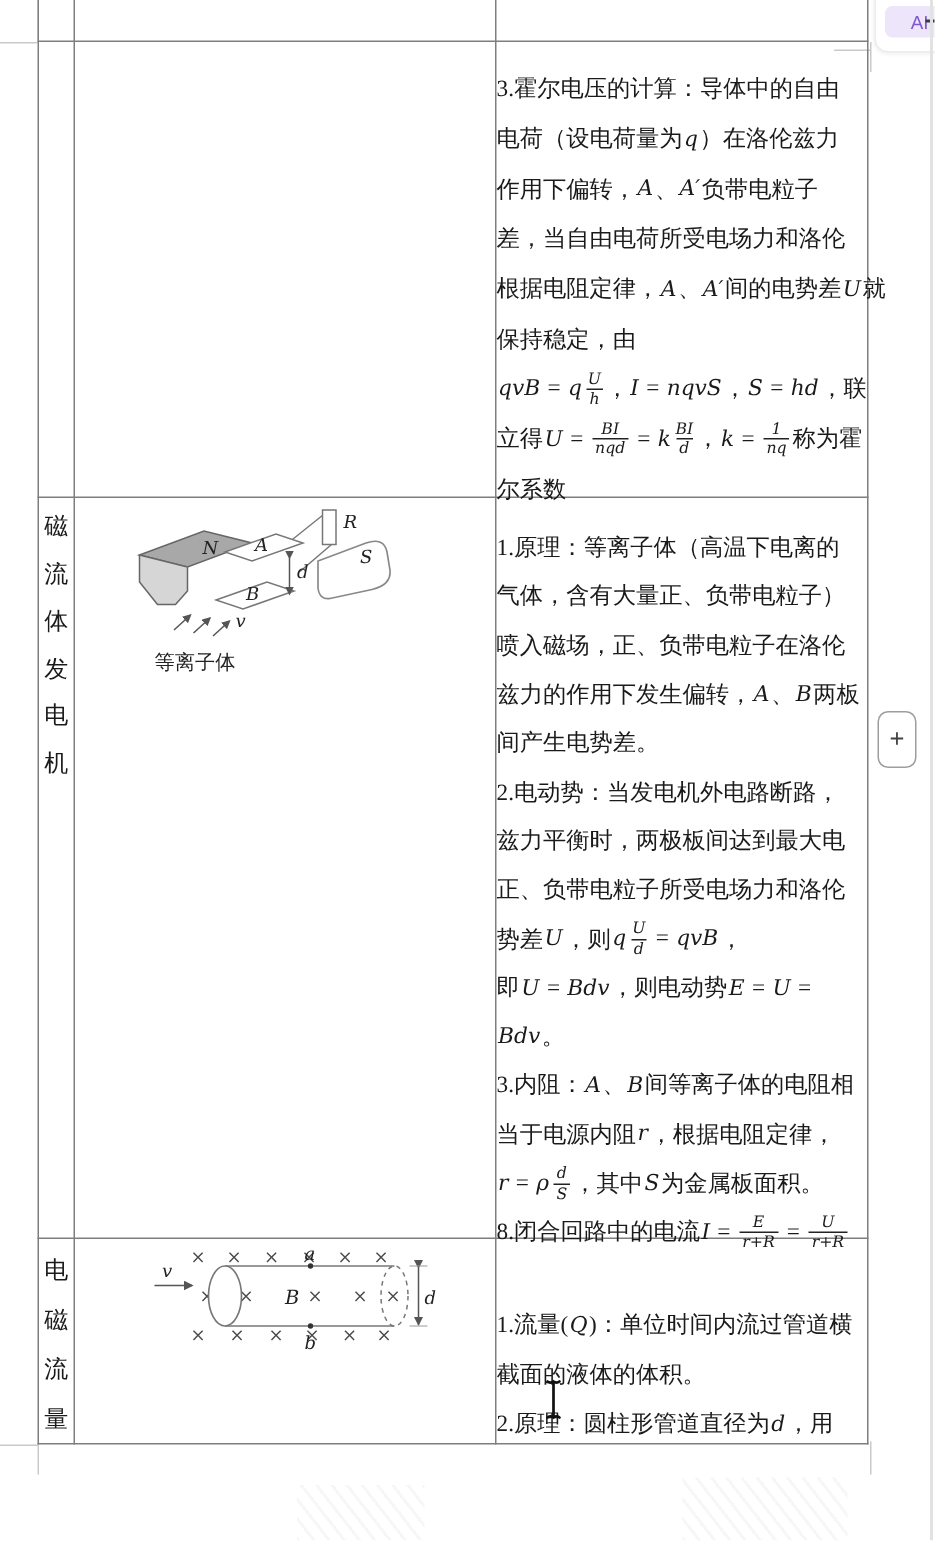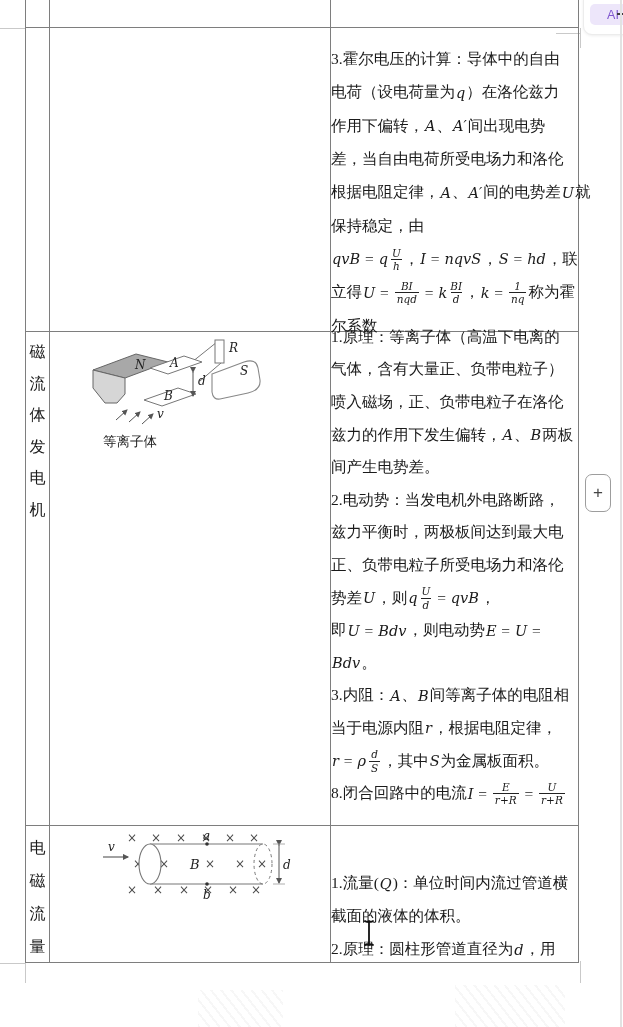--- a/index.html
+++ b/index.html
@@ -64,21 +64,21 @@
   <div class="vl" style="left:578px;top:0;height:963px;"></div>
   <div class="hl" style="left:25px;top:27px;width:554px;"></div>
   <div class="hl" style="left:25px;top:331px;width:554px;"></div>
   <div class="hl" style="left:25px;top:825px;width:554px;"></div>
   <div class="hl" style="left:25px;top:962px;width:554px;"></div>
 </div>
 
 <div class="cell" style="top:29px;--lh:33.3px;padding-top:14px;">
     <div class="line"><span class="t">3.霍尔电压的计算：导体中的自由</span></div>
     <div class="line"><span class="t">电荷（设电荷量为</span><span class="var">q</span><span class="t">）在洛伦兹力</span></div>
-    <div class="line"><span class="t">作用下偏转，</span><span class="var">A</span><span class="t">、</span><span class="var">A′</span><span class="t">间出现电势</span></div>
+    <div class="line"><span class="t">作用下偏转，</span><span class="var">A</span><span class="t">、</span><span class="var">A′</span><span class="t">负带电粒子</span></div>
     <div class="line"><span class="t">差，当自由电荷所受电场力和洛伦</span></div>
     <div class="line"><span class="t">根据电阻定律，</span><span class="var">A</span><span class="t">、</span><span class="var">A′</span><span class="t">间的电势差</span><span class="var">U</span><span class="t">就</span></div>
     <div class="line"><span class="t">保持稳定，由</span></div>
     <div class="line"><span class="var">qvB</span><span class="t"> = </span><span class="var">q</span><span class="frac"><span class="fn">U</span><span class="fd">h</span></span><span class="t">，</span><span class="var">I</span><span class="t"> = </span><span class="var">nqvS</span><span class="t">，</span><span class="var">S</span><span class="t"> = </span><span class="var">hd</span><span class="t">，联</span></div>
     <div class="line"><span class="t">立得</span><span class="var">U</span><span class="t"> = </span><span class="frac"><span class="fn">BI</span><span class="fd">nqd</span></span><span class="t"> = </span><span class="var">k</span><span class="frac"><span class="fn">BI</span><span class="fd">d</span></span><span class="t">，</span><span class="var">k</span><span class="t"> = </span><span class="frac"><span class="fn">1</span><span class="fd">nq</span></span><span class="t">称为霍</span></div>
     <div class="line"><span class="t">尔系数</span></div>
   </div>
 
 <div class="hdr" style="top:336px;--ch:31.5px;">
     <div>磁</div>
@@ -117,21 +117,21 @@
   <text class="dlabel" x="118" y="49">d</text>
 
   <line x1="36" y1="84" x2="47" y2="74" stroke="#555" stroke-width="1" marker-end="url(#arr)"></line>
   <line x1="49" y1="86" x2="60" y2="76" stroke="#555" stroke-width="1" marker-end="url(#arr)"></line>
   <line x1="62" y1="88" x2="73" y2="78" stroke="#555" stroke-width="1" marker-end="url(#arr)"></line>
   <text class="dlabel" x="77" y="82">v</text>
 
   <text class="dcap" x="23" y="110">等离子体</text>
 </svg>
 
-<div class="cell" style="top:317px;--lh:32.6px;padding-top:4px;">
+<div class="cell" style="top:345px;--lh:32.6px;padding-top:4px;">
     <div class="line"><span class="t">1.原理：等离子体（高温下电离的</span></div>
     <div class="line"><span class="t">气体，含有大量正、负带电粒子）</span></div>
     <div class="line"><span class="t">喷入磁场，正、负带电粒子在洛伦</span></div>
     <div class="line"><span class="t">兹力的作用下发生偏转，</span><span class="var">A</span><span class="t">、</span><span class="var">B</span><span class="t">两板</span></div>
     <div class="line"><span class="t">间产生电势差。</span></div>
     <div class="line"><span class="t">2.电动势：当发电机外电路断路，</span></div>
     <div class="line"><span class="t">兹力平衡时，两极板间达到最大电</span></div>
     <div class="line"><span class="t">正、负带电粒子所受电场力和洛伦</span></div>
     <div class="line"><span class="t">势差</span><span class="var">U</span><span class="t">，则</span><span class="var">q</span><span class="frac"><span class="fn">U</span><span class="fd">d</span></span><span class="t"> = </span><span class="var">qvB</span><span class="t">，</span></div>
     <div class="line"><span class="t">即</span><span class="var">U</span><span class="t"> = </span><span class="var">Bdv</span><span class="t">，则电动势</span><span class="var">E</span><span class="t"> = </span><span class="var">U</span><span class="t"> =</span></div>

